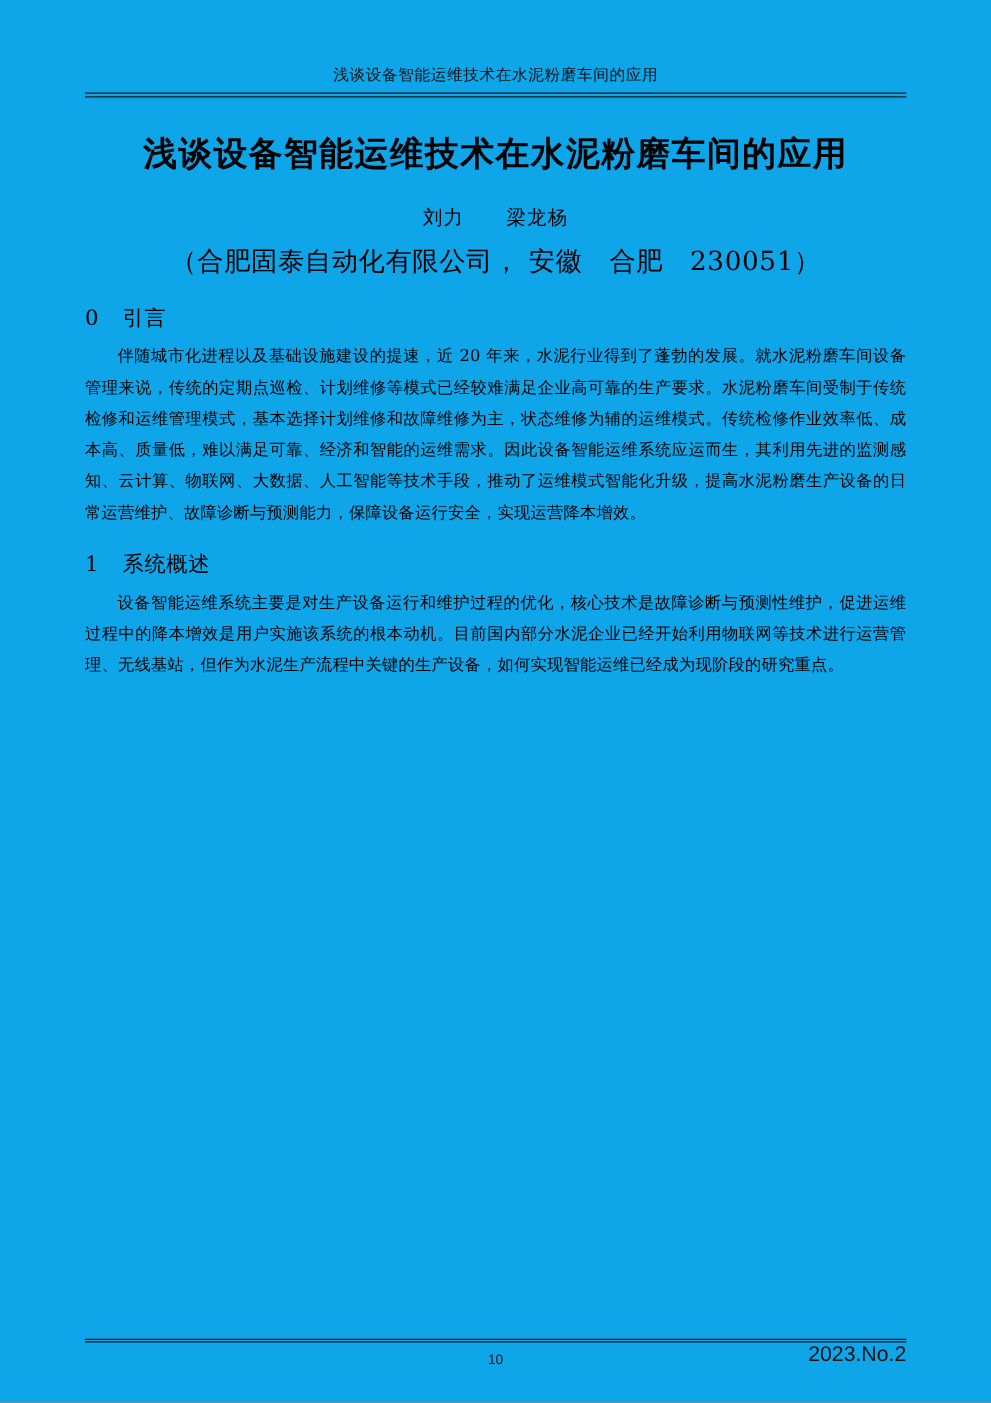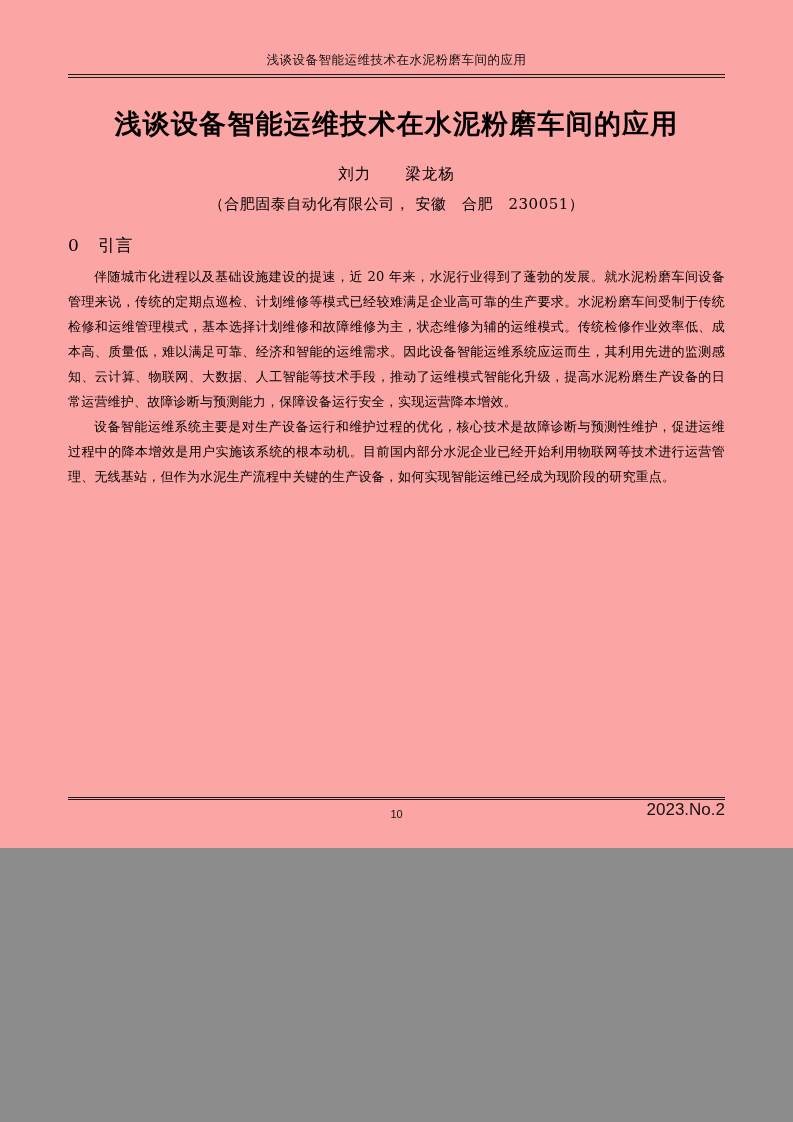--- a/index.html
+++ b/index.html
@@ -2,22 +2,22 @@
 <html><head>
 <meta charset="utf-8">
 <style>
   html, body {
     margin: 0;
     padding: 0;
     background: #8c8c8c;
   }
   .page {
     width: 793px;
-    height: 848px;
-    background: #fca5a5;
+    height: 1122px;
+    background: #0ea5e9;
     position: relative;
     box-sizing: border-box;
     font-family: "DejaVu Serif", "Liberation Serif", serif;
     color: #000000;
     overflow: hidden;
   }
   .page-inner {
     position: absolute;
     left: 68px;
     right: 68px;
@@ -55,21 +55,21 @@
     letter-spacing: 1px;
     margin-bottom: 10px;
     margin-top: 12px;
   }
   .authors .gap {
     display: inline-block;
     width: 22px;
   }
   .affiliation {
     text-align: center;
-    font-size: 15px;
+    font-size: 21px;
     letter-spacing: 0.5px;
     margin-bottom: 20px;
   }
   
   h2.sec {
     font-size: 17px;
     font-weight: normal;
     margin: 16px 0 8px 0;
     letter-spacing: 0.5px;
   }
@@ -140,20 +140,23 @@
       <span>梁龙杨</span>
     </div>
 
     <div class="affiliation">（合肥固泰自动化有限公司，  安徽　合肥　230051）</div>
 
     <h2 class="sec">
       <span class="num">0</span><span>引言</span>
     </h2>
     <p class="body">伴随城市化进程以及基础设施建设的提速，近 20 年来，水泥行业得到了蓬勃的发展。就水泥粉磨车间设备管理来说，传统的定期点巡检、计划维修等模式已经较难满足企业高可靠的生产要求。水泥粉磨车间受制于传统检修和运维管理模式，基本选择计划维修和故障维修为主，状态维修为辅的运维模式。传统检修作业效率低、成本高、质量低，难以满足可靠、经济和智能的运维需求。因此设备智能运维系统应运而生，其利用先进的监测感知、云计算、物联网、大数据、人工智能等技术手段，推动了运维模式智能化升级，提高水泥粉磨生产设备的日常运营维护、故障诊断与预测能力，保障设备运行安全，实现运营降本增效。</p>
 
+    <h2 class="sec">
+      <span class="num">1</span><span>系统概述</span>
+    </h2>
     <p class="body">设备智能运维系统主要是对生产设备运行和维护过程的优化，核心技术是故障诊断与预测性维护，促进运维过程中的降本增效是用户实施该系统的根本动机。目前国内部分水泥企业已经开始利用物联网等技术进行运营管理、无线基站，但作为水泥生产流程中关键的生产设备，如何实现智能运维已经成为现阶段的研究重点。</p>
 
   </div>
 
   <div class="footer">
     <div class="rule-bot"></div>
     <div class="rule-bot-thin"></div>
     <div class="footer-row">
       <span class="page-num">10</span>
       <span class="issue">2023.No.2</span>

